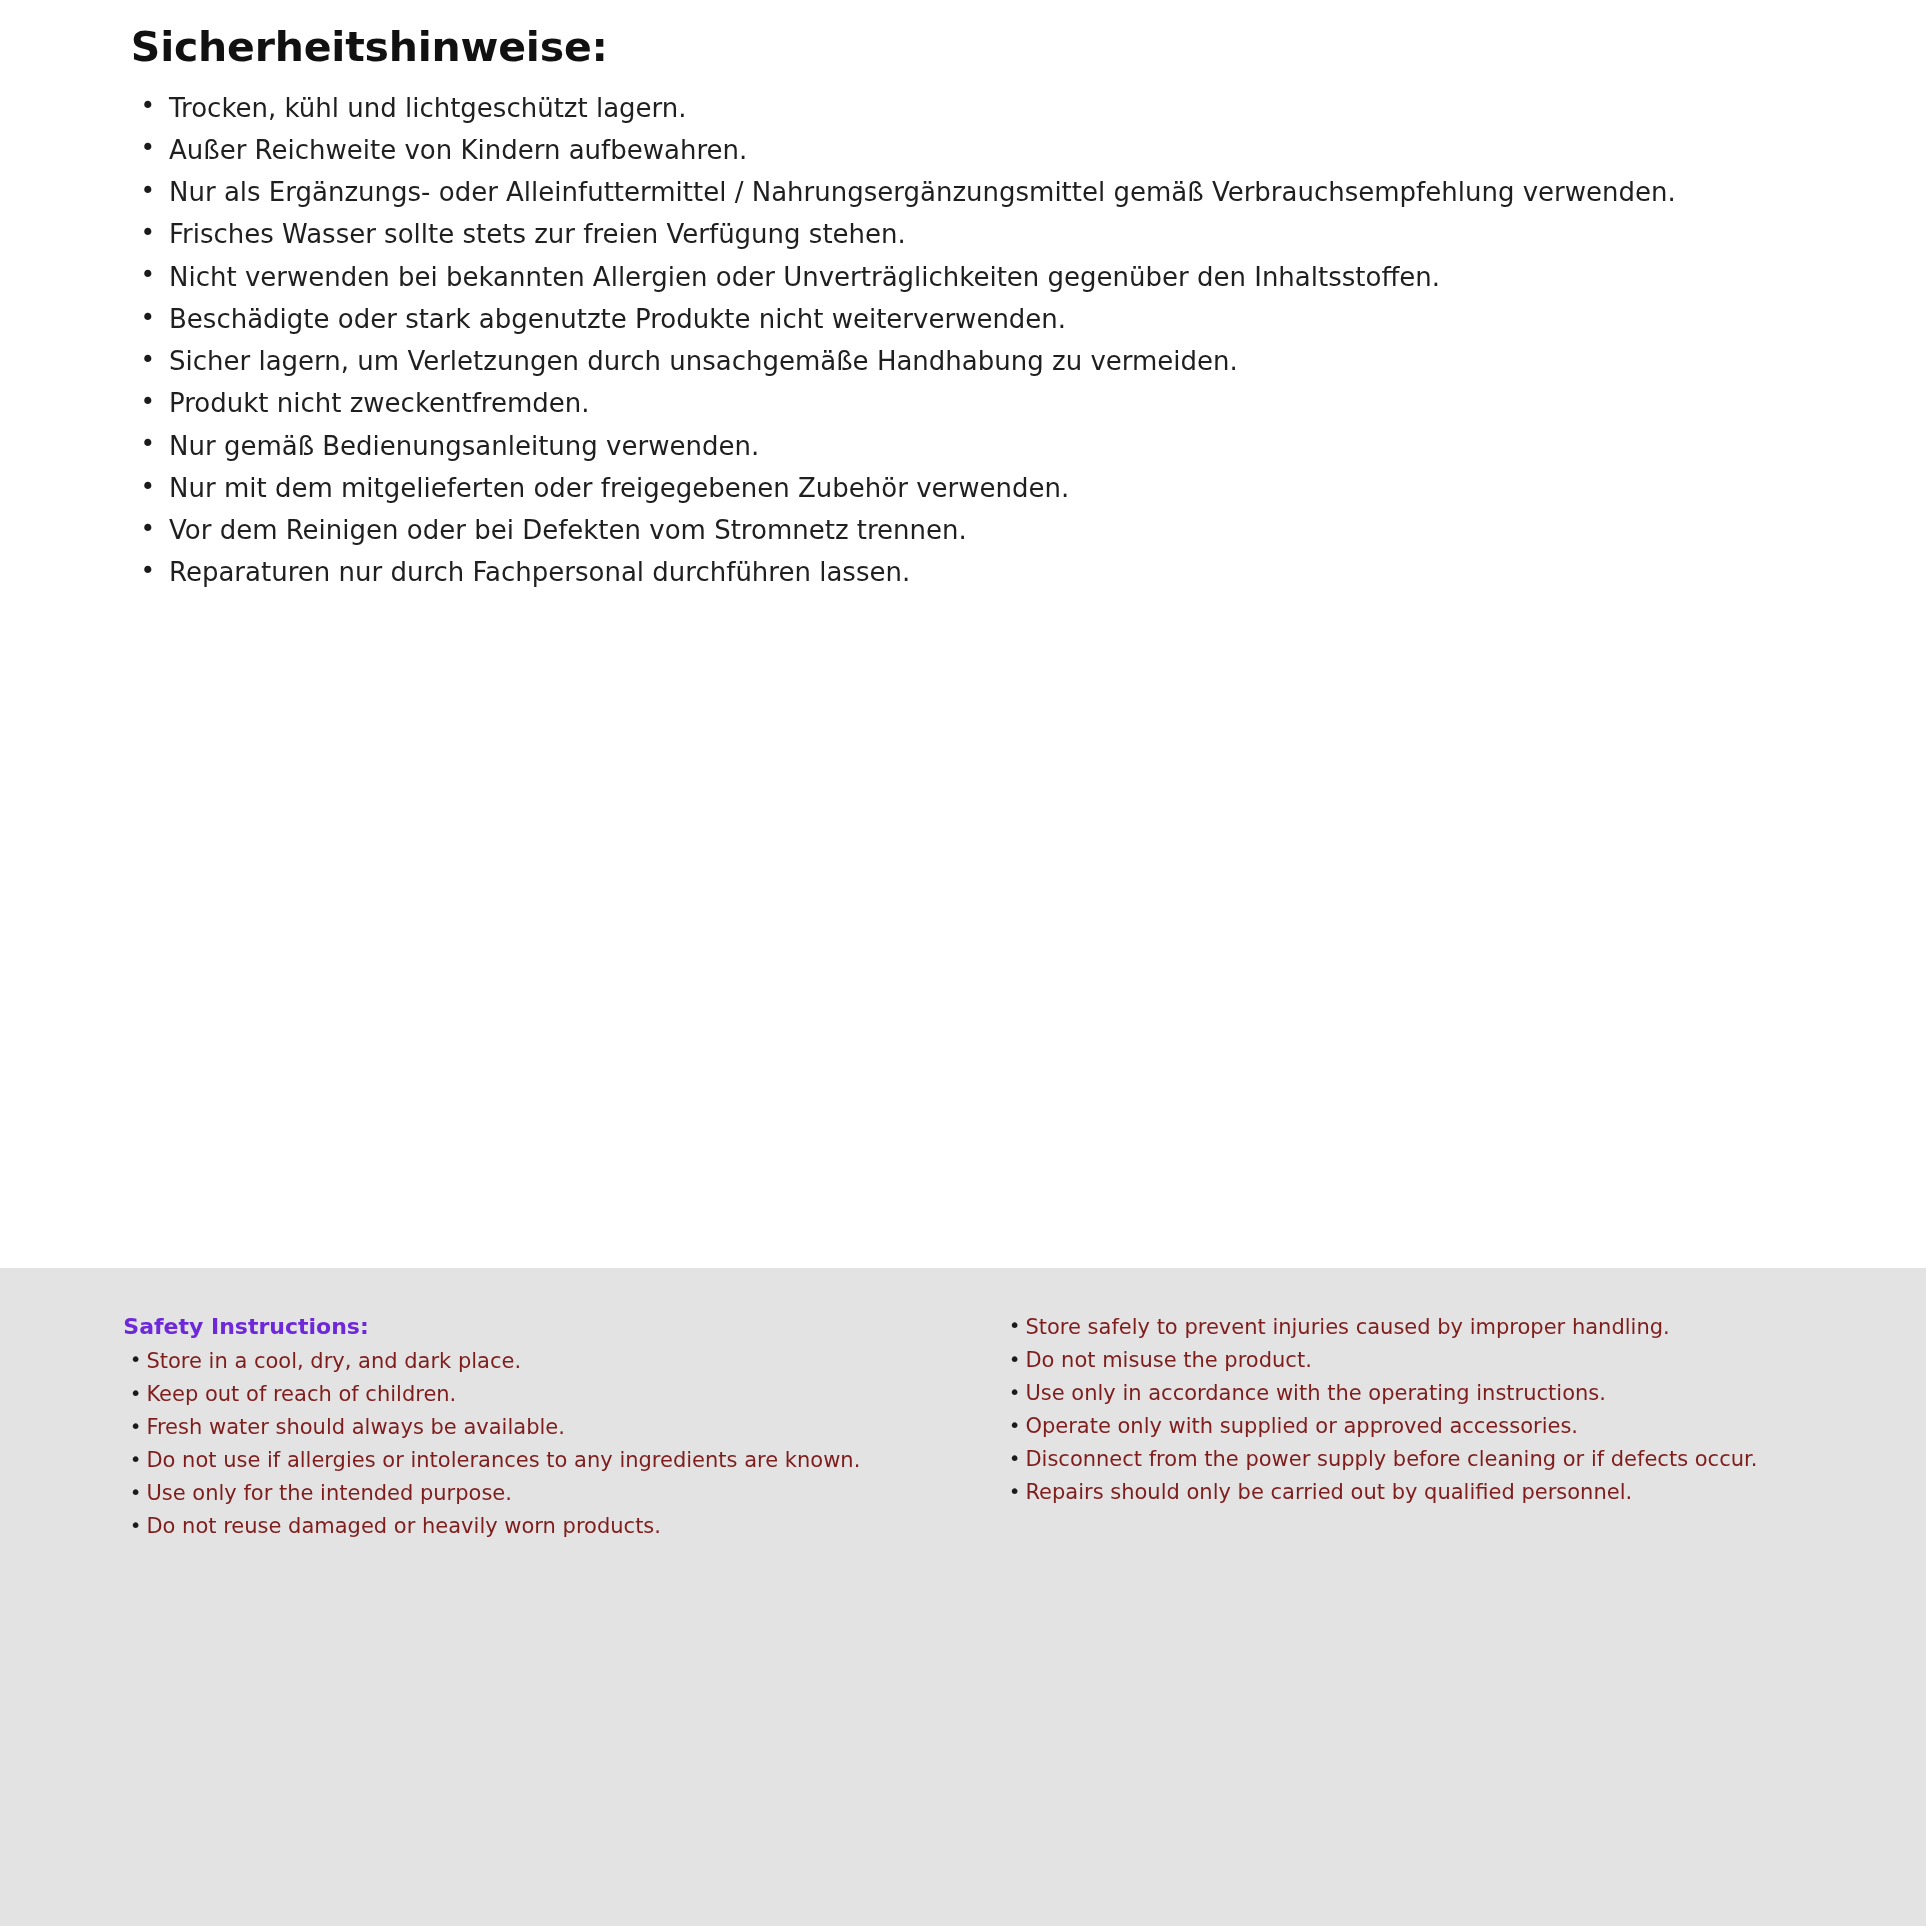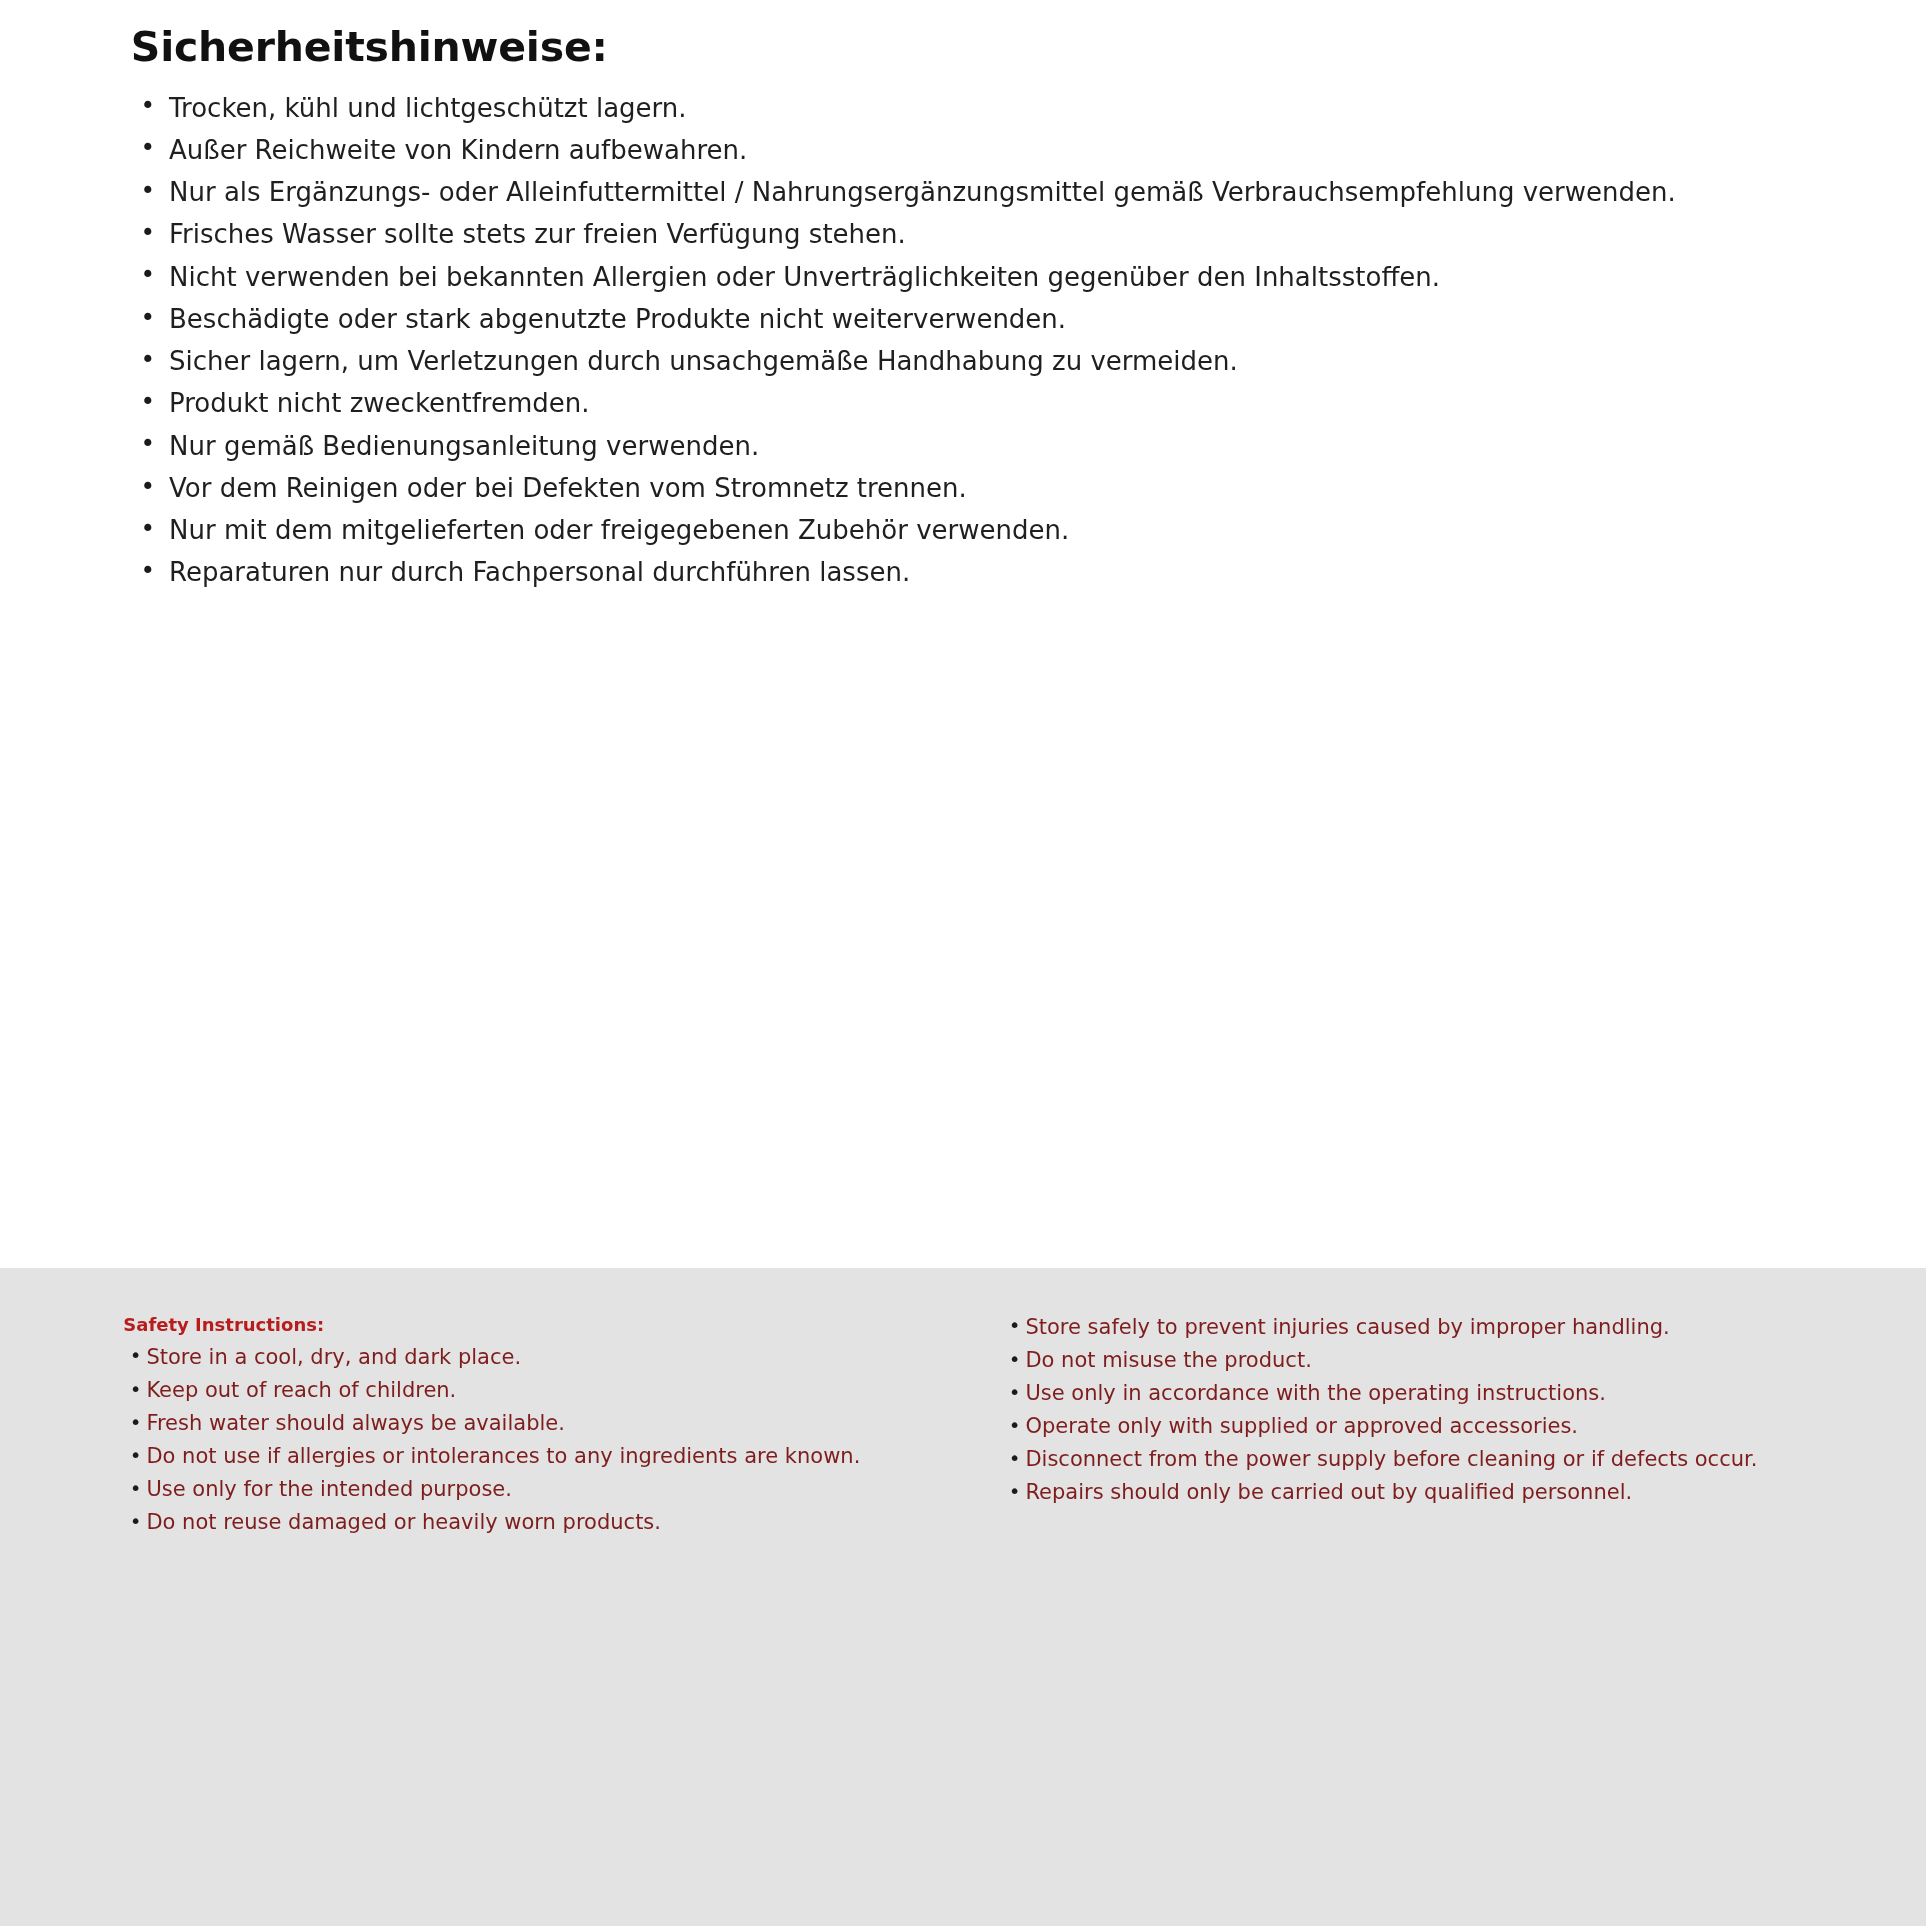--- a/index.html
+++ b/index.html
@@ -71,23 +71,23 @@
 
   
   .secondary-section {
     background: #e3e3e3;
     flex: 1 1 auto;
     padding: 46px 77px 39px 122px;
     box-sizing: border-box;
   }
 
   .secondary-title {
-    font-size: 18px;
+    font-size: 22px;
     font-weight: bold;
-    color: #b91c1c;
+    color: #6d28d9;
     margin: 0 0 9px 1.3px;
   }
 
   .secondary-columns {
     display: flex;
     gap: 64px;
     align-items: flex-start;
   }
 
   .col {
@@ -122,22 +122,22 @@
     <ul class="bullets">
       <li>Trocken, kühl und lichtgeschützt lagern.</li>
       <li>Außer Reichweite von Kindern aufbewahren.</li>
       <li>Nur als Ergänzungs- oder Alleinfuttermittel / Nahrungsergänzungsmittel gemäß Verbrauchsempfehlung verwenden.</li>
       <li>Frisches Wasser sollte stets zur freien Verfügung stehen.</li>
       <li>Nicht verwenden bei bekannten Allergien oder Unverträglichkeiten gegenüber den Inhaltsstoffen.</li>
       <li>Beschädigte oder stark abgenutzte Produkte nicht weiterverwenden.</li>
       <li>Sicher lagern, um Verletzungen durch unsachgemäße Handhabung zu vermeiden.</li>
       <li>Produkt nicht zweckentfremden.</li>
       <li>Nur gemäß Bedienungsanleitung verwenden.</li>
+      <li>Nur mit dem mitgelieferten oder freigegebenen Zubehör verwenden.</li>
       <li>Vor dem Reinigen oder bei Defekten vom Stromnetz trennen.</li>
-      <li>Nur mit dem mitgelieferten oder freigegebenen Zubehör verwenden.</li>
       <li>Reparaturen nur durch Fachpersonal durchführen lassen.</li>
     </ul>
   </section>
 
   <section class="secondary-section">
     <div class="secondary-columns">
       <div class="col col-left">
         <h2 class="secondary-title">Safety Instructions:</h2>
         <ul class="bullets">
           <li>Store in a cool, dry, and dark place.</li>

